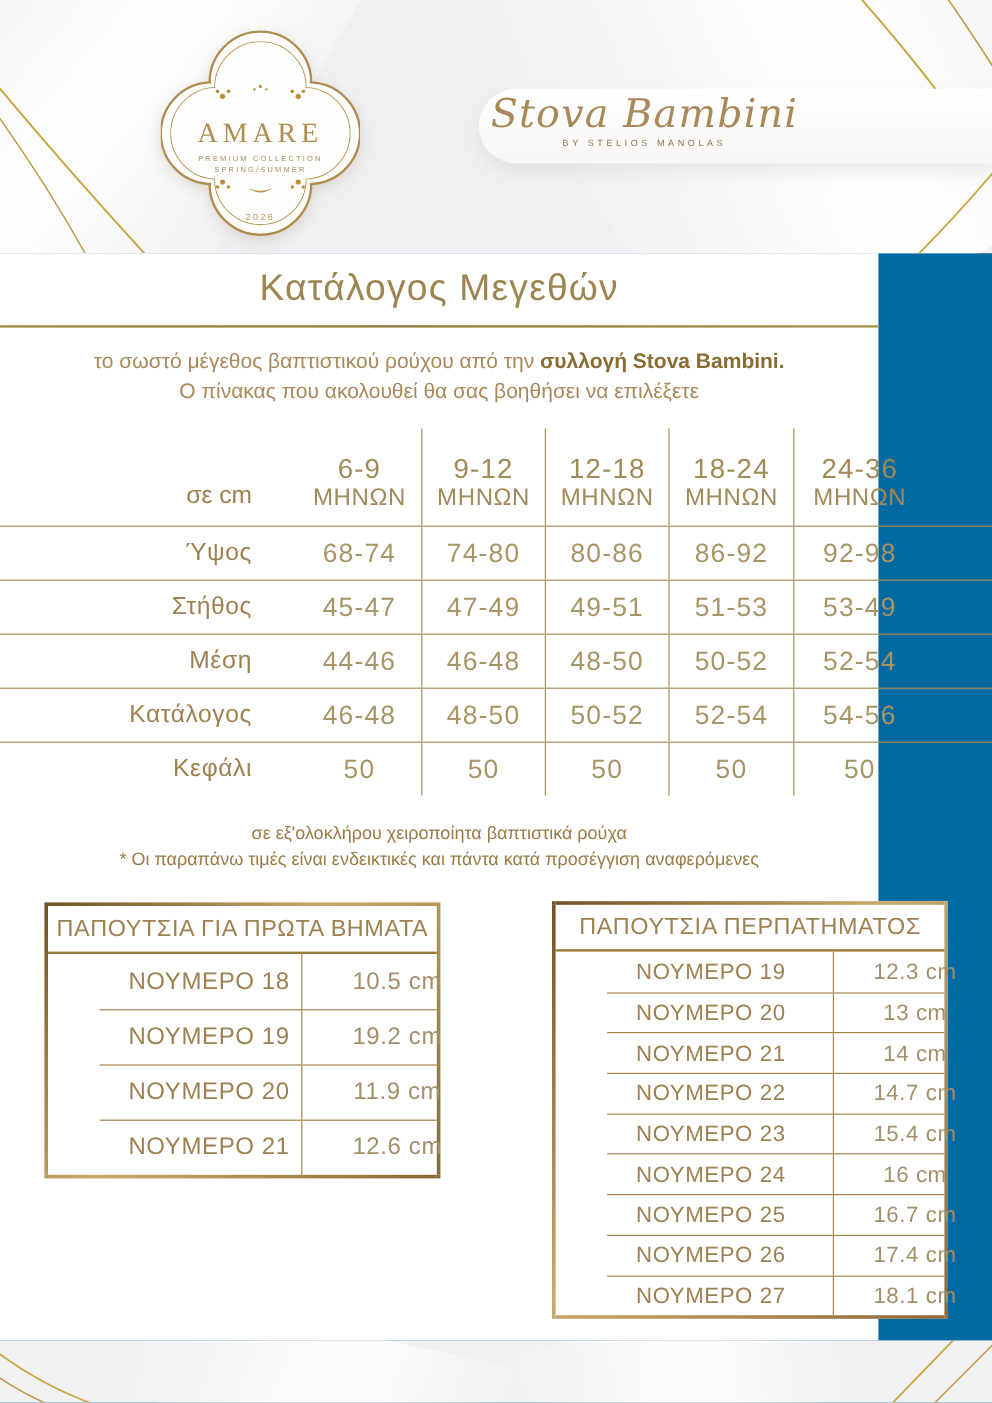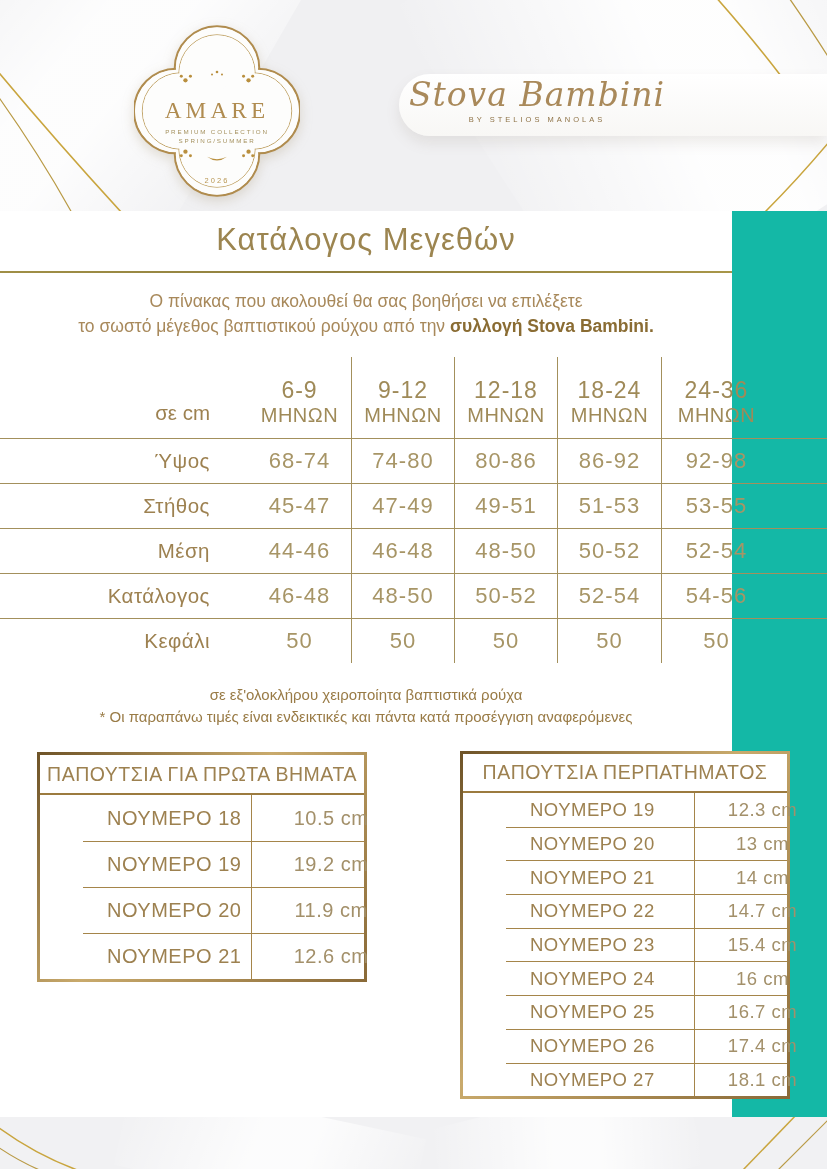--- a/index.html
+++ b/index.html
@@ -5,21 +5,21 @@
   :root{
     --gold-dark:#8a6c33;
     --gold-mid:#9d8150;
     --gold-light:#a79566;
     --line:#a3905c;
     --border-gold:#a5854a;
     --band-bg:#f0f0f2;
   }
   *{margin:0;padding:0;box-sizing:border-box;}
   body{background:#ffffff;font-family:"Liberation Sans",sans-serif;}
-  #page{position:relative;width:827px;height:1169px;margin:0 auto;background:#14b8a6;overflow:hidden;padding-left:24px;}
+  #page{position:relative;width:827px;height:1169px;margin:0 auto;background:#0369a1;overflow:hidden;padding-left:24px;}
 
   
   .band-top{position:absolute;left:0;top:0;width:827px;height:211px;background:var(--band-bg);overflow:hidden;}
   .band-bottom{position:absolute;left:0;top:1117px;width:827px;height:52px;background:#f1f1f3;overflow:hidden;}
   .ribbon{position:absolute;background:linear-gradient(100deg,rgba(255,255,255,0) 0%,#ffffff 45%,#ffffff 62%,rgba(255,255,255,0) 100%);}
   .rb1{left:-90px;top:-150px;width:320px;height:460px;transform:rotate(30deg);opacity:.85;}
   .rb2{right:-70px;top:-140px;width:430px;height:400px;transform:rotate(-33deg);opacity:.9;}
   .rb3{left:120px;top:-10px;width:300px;height:90px;transform:rotate(12deg);opacity:.8;}
   .rb4{right:130px;top:-20px;width:260px;height:100px;transform:rotate(-14deg);opacity:.8;}
   .deco-svg{position:absolute;left:0;top:0;width:100%;height:100%;}
@@ -158,22 +158,22 @@
       </div>
     </div>
   </div>
 
   <div class="content">
 
     <div class="page-title">Κατάλογος Μεγεθών</div>
     <div class="title-rule"></div>
 
     <div class="intro">
+      <div><span>το σωστό μέγεθος βαπτιστικού ρούχου από την </span><b>συλλογή Stova Bambini.</b></div>
       <div>Ο πίνακας που ακολουθεί θα σας βοηθήσει να επιλέξετε</div>
-      <div><span>το σωστό μέγεθος βαπτιστικού ρούχου από την </span><b>συλλογή Stova Bambini.</b></div>
     </div>
 
     <div class="size-table">
       <div class="st-row head">
         <div class="st-unit-label">σε cm</div>
         <div class="st-head-cell">
           <span class="range">6-9</span>
           <span class="unit">ΜΗΝΩΝ</span>
         </div>
         <div class="st-head-cell">
@@ -201,21 +201,21 @@
         <div class="st-cell">80-86</div>
         <div class="st-cell">86-92</div>
         <div class="st-cell">92-98</div>
       </div>
       <div class="st-row body">
         <div class="st-cell st-label">Στήθος</div>
         <div class="st-cell">45-47</div>
         <div class="st-cell">47-49</div>
         <div class="st-cell">49-51</div>
         <div class="st-cell">51-53</div>
-        <div class="st-cell">53-55</div>
+        <div class="st-cell">53-49</div>
       </div>
       <div class="st-row body">
         <div class="st-cell st-label">Μέση</div>
         <div class="st-cell">44-46</div>
         <div class="st-cell">46-48</div>
         <div class="st-cell">48-50</div>
         <div class="st-cell">50-52</div>
         <div class="st-cell">52-54</div>
       </div>
       <div class="st-row body">

